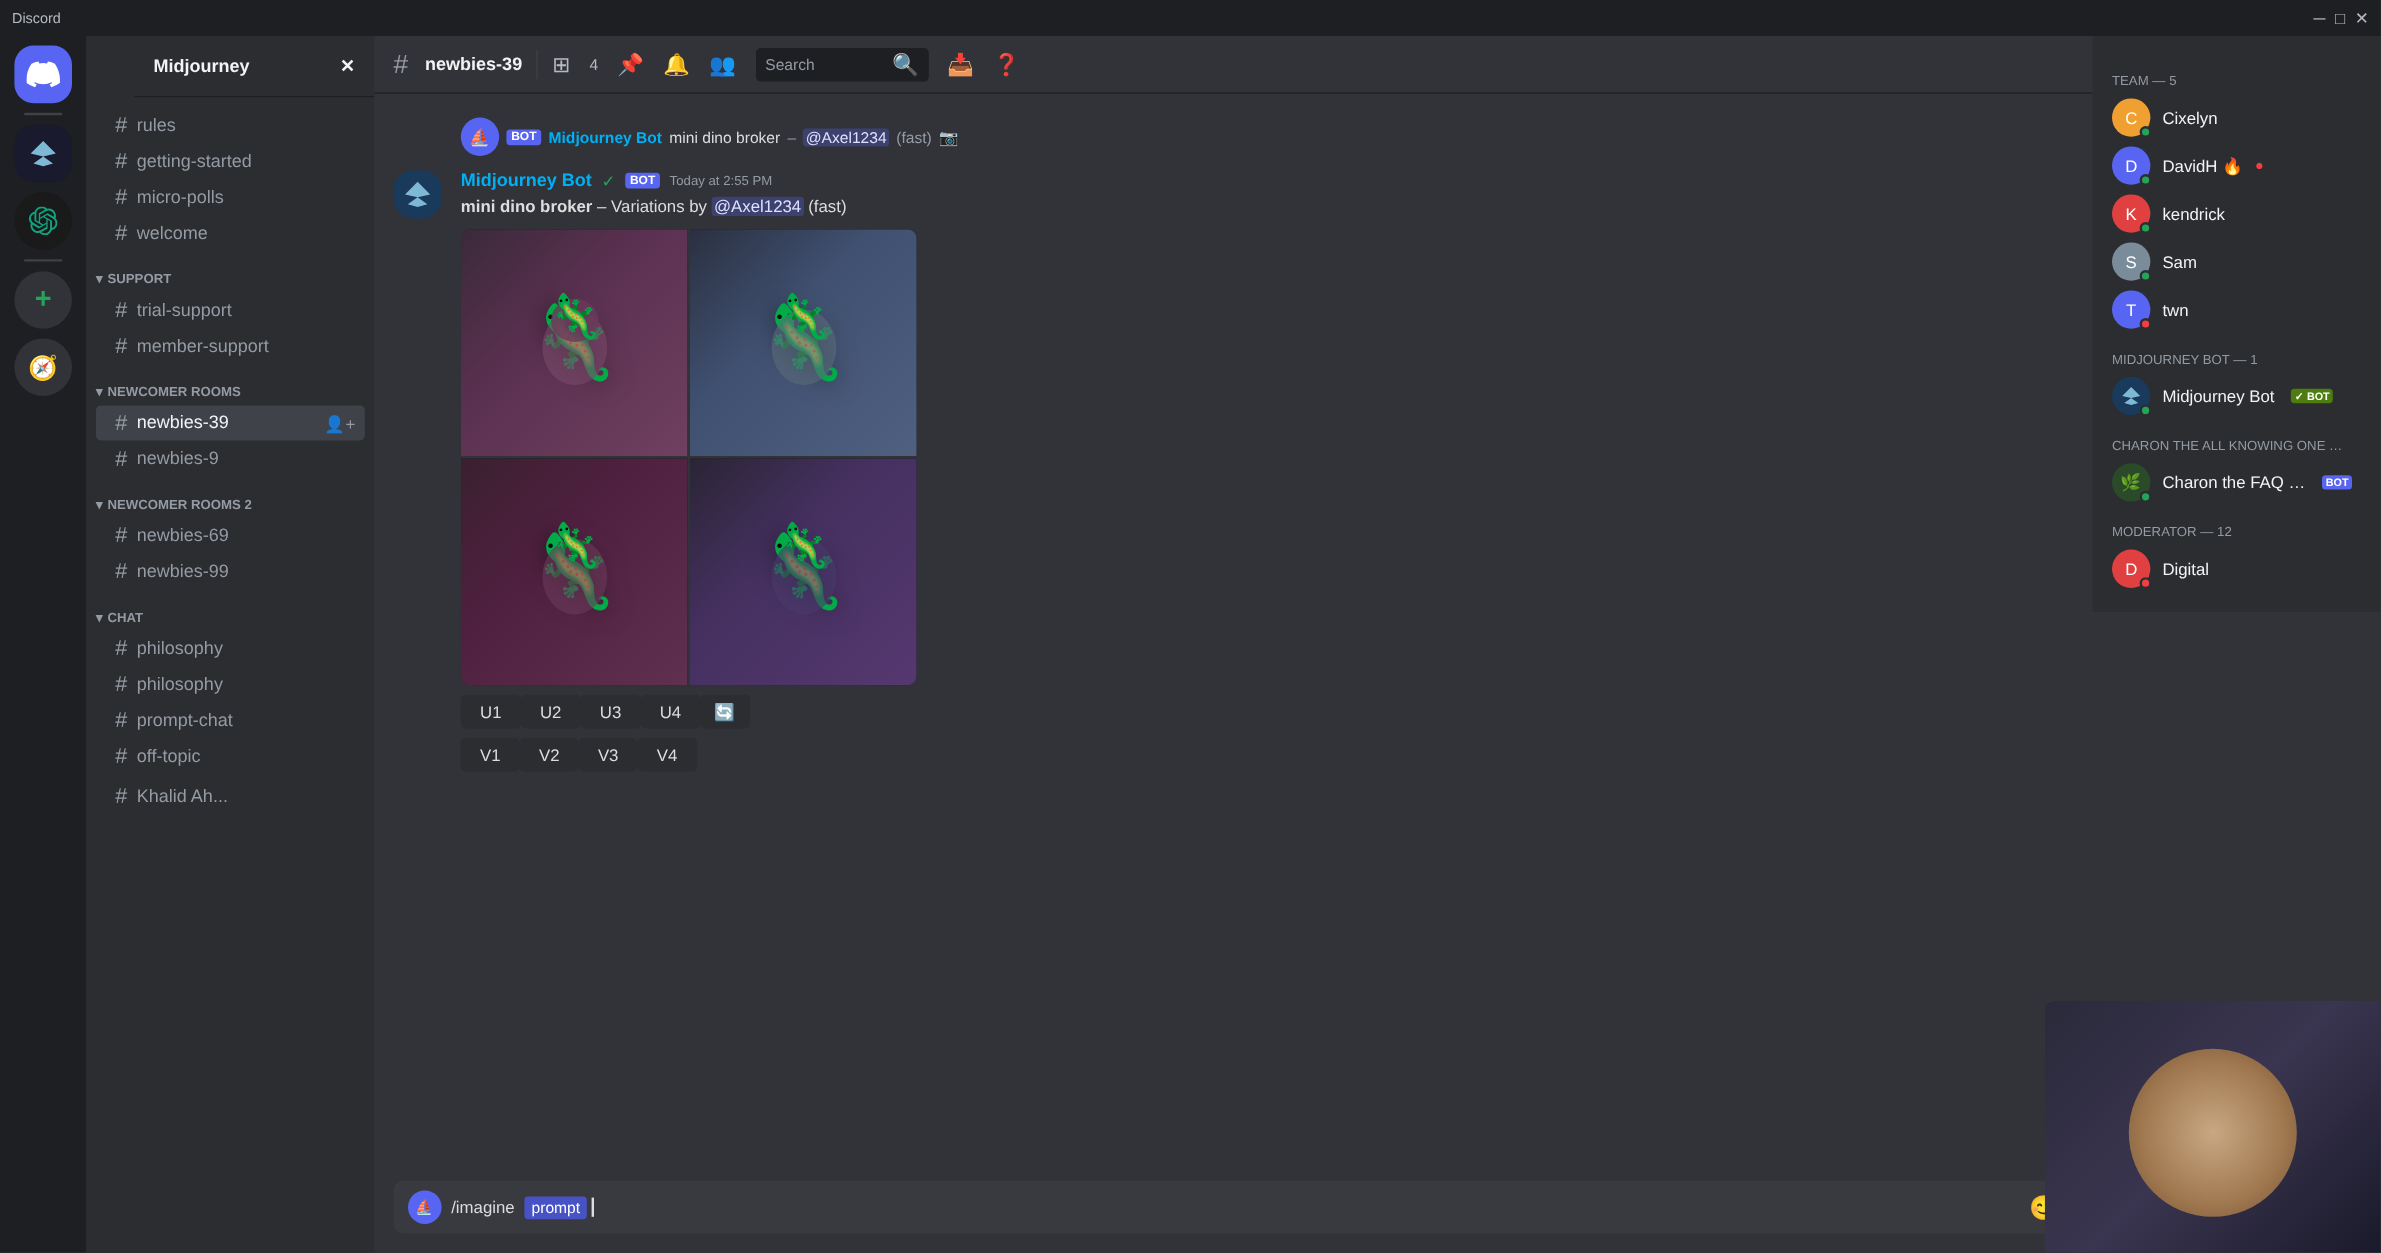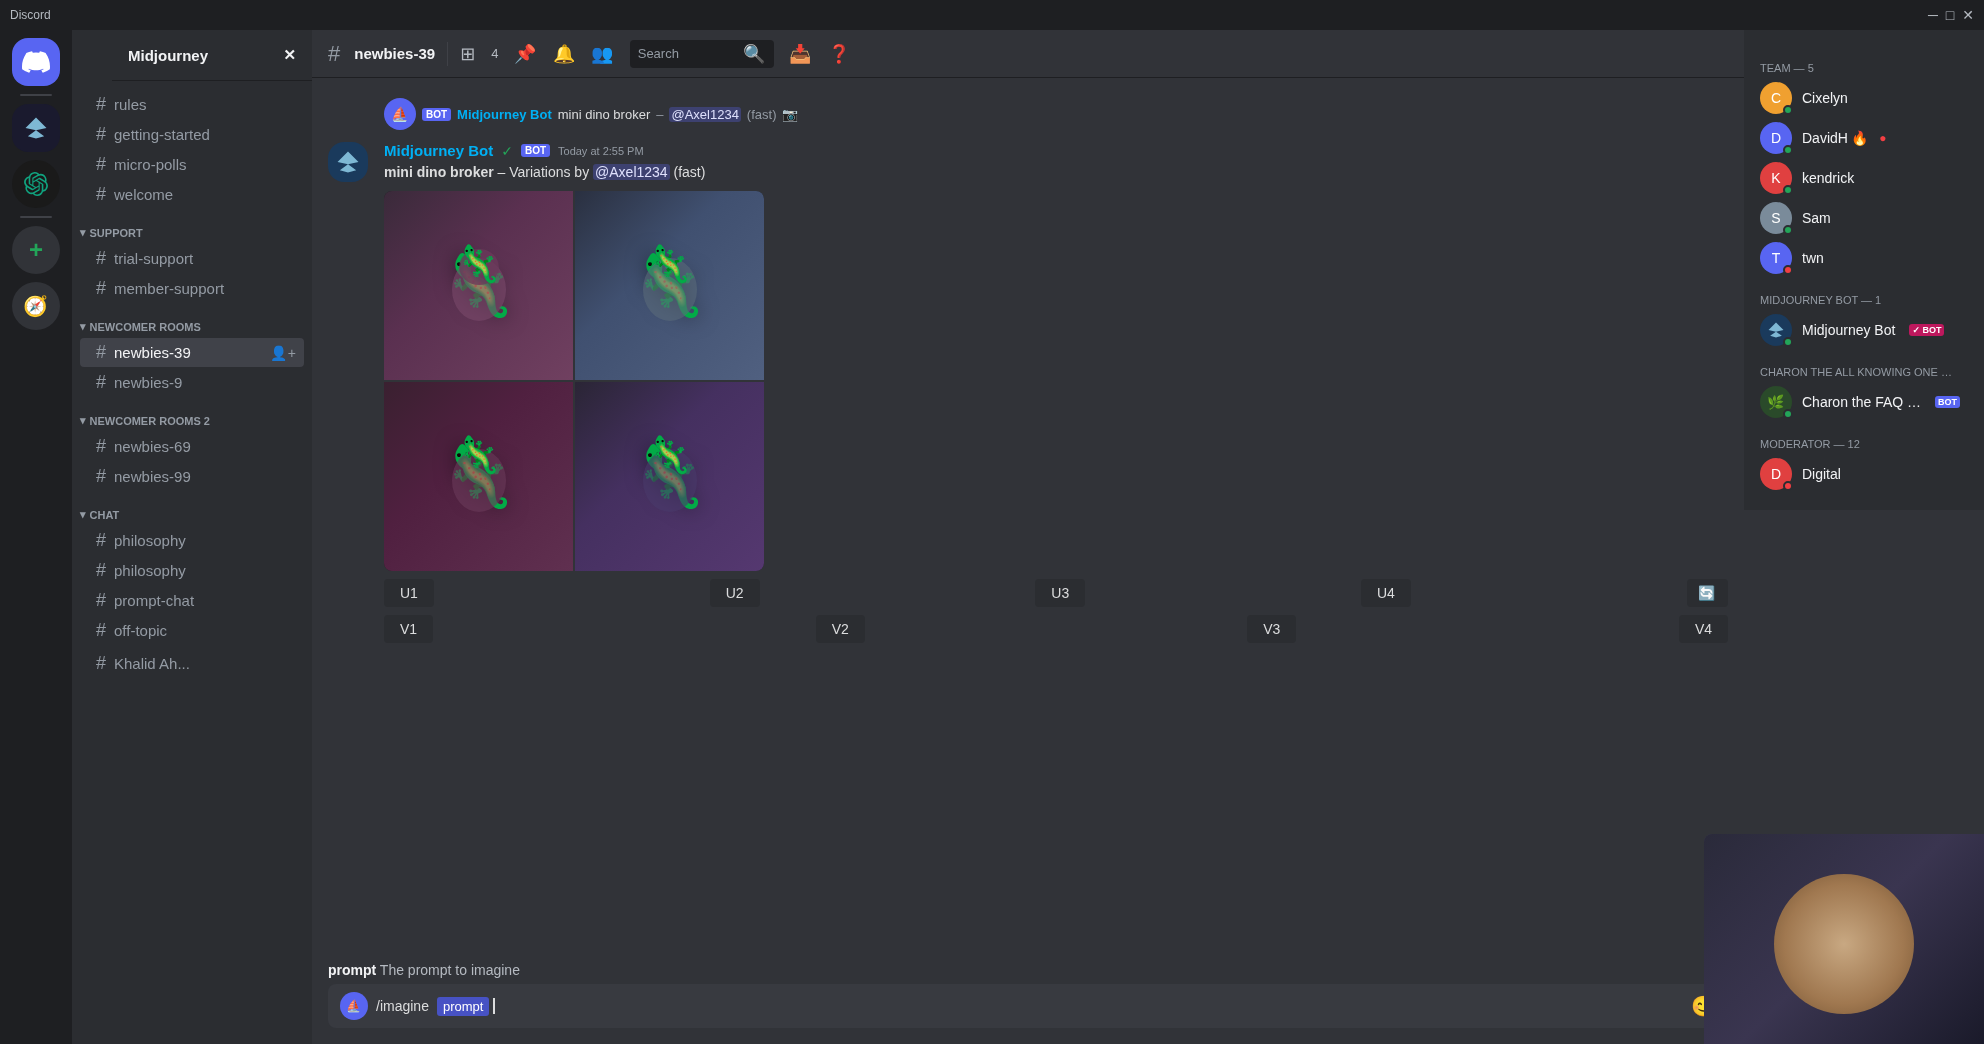--- a/index.html
+++ b/index.html
@@ -274,24 +274,23 @@
       filter: drop-shadow(0 0 10px rgba(0,0,0,0.5));
     }
     .dino-img.variant-1 { background: linear-gradient(135deg, #3a2a3a 0%, #5a3050 40%, #704060 100%); }
     .dino-img.variant-2 { background: linear-gradient(135deg, #2a3040 0%, #405070 40%, #506080 100%); }
     .dino-img.variant-3 { background: linear-gradient(135deg, #3a2030 0%, #502040 40%, #603050 100%); }
     .dino-img.variant-4 { background: linear-gradient(135deg, #2a2535 0%, #453060 40%, #553870 100%); }
 
     
     .action-buttons {
       display: flex;
-      gap: 16px;
+      gap: 0;
       margin-top: 8px;
       flex-wrap: wrap;
-      justify-content: space-between;
     }
     .action-btn {
       background: #2b2d31;
       border: none;
       color: #dcddde;
       padding: 6px 16px;
       border-radius: 4px;
       font-size: 14px;
       cursor: pointer;
       font-weight: 500;
@@ -710,24 +709,20 @@
             <button class="action-btn">V1</button>
             <button class="action-btn">V2</button>
             <button class="action-btn">V3</button>
             <button class="action-btn">V4</button>
           </div>
         </div>
       </div>
     </div>
 
     <div class="input-area">
-      <div style="padding: 4px 0 6px 0; font-size: 13px; color: #949ba4;">
-        <span class="prompt-label">prompt</span>
-        <span class="prompt-value"> The prompt to imagine</span>
-      </div>
       <div class="message-input-wrap">
         <div class="input-avatar">⛵</div>
         <span class="input-command">/imagine</span>
         <div class="input-field-wrap">
           <span style="background: #4752c4; color: white; padding: 2px 6px; border-radius: 3px; font-size: 13px; margin-right: 4px;">prompt</span>
           <span class="input-cursor"></span>
         </div>
         <span class="input-emoji">😊</span>
       </div>
     </div>
@@ -782,21 +777,21 @@
       <div class="member-section-title">MIDJOURNEY BOT — 1</div>
 
       <div class="member-item">
         <div class="member-avatar" style="background:#1a3a5c; border-radius: 16px;">
           <svg width="20" height="20" viewBox="0 0 24 24" fill="#7eb8d4">
               <path d="M3 12 L12 3 L21 12 L12 14 Z M12 14 L5 19 L12 21 L19 19 Z"></path>
             </svg>
           <div class="status-dot"></div>
         </div>
         <span class="member-name">Midjourney Bot</span>
-        <span style="background:#be185d; color:white; font-size:9px; font-weight:700; padding:1px 3px; border-radius:3px; margin-left:4px;">✓ BOT</span>
+        <span style="background:#4d7c0f; color:white; font-size:9px; font-weight:700; padding:1px 3px; border-radius:3px; margin-left:4px;">✓ BOT</span>
       </div>
 
       <div class="member-section-title" style="white-space: nowrap; overflow: hidden; text-overflow: ellipsis;">CHARON THE ALL KNOWING ONE …</div>
 
       <div class="member-item">
         <div class="member-avatar" style="background:#2a4a2a;">
           🌿
           <div class="status-dot"></div>
         </div>
         <span class="member-name">Charon the FAQ …</span>

